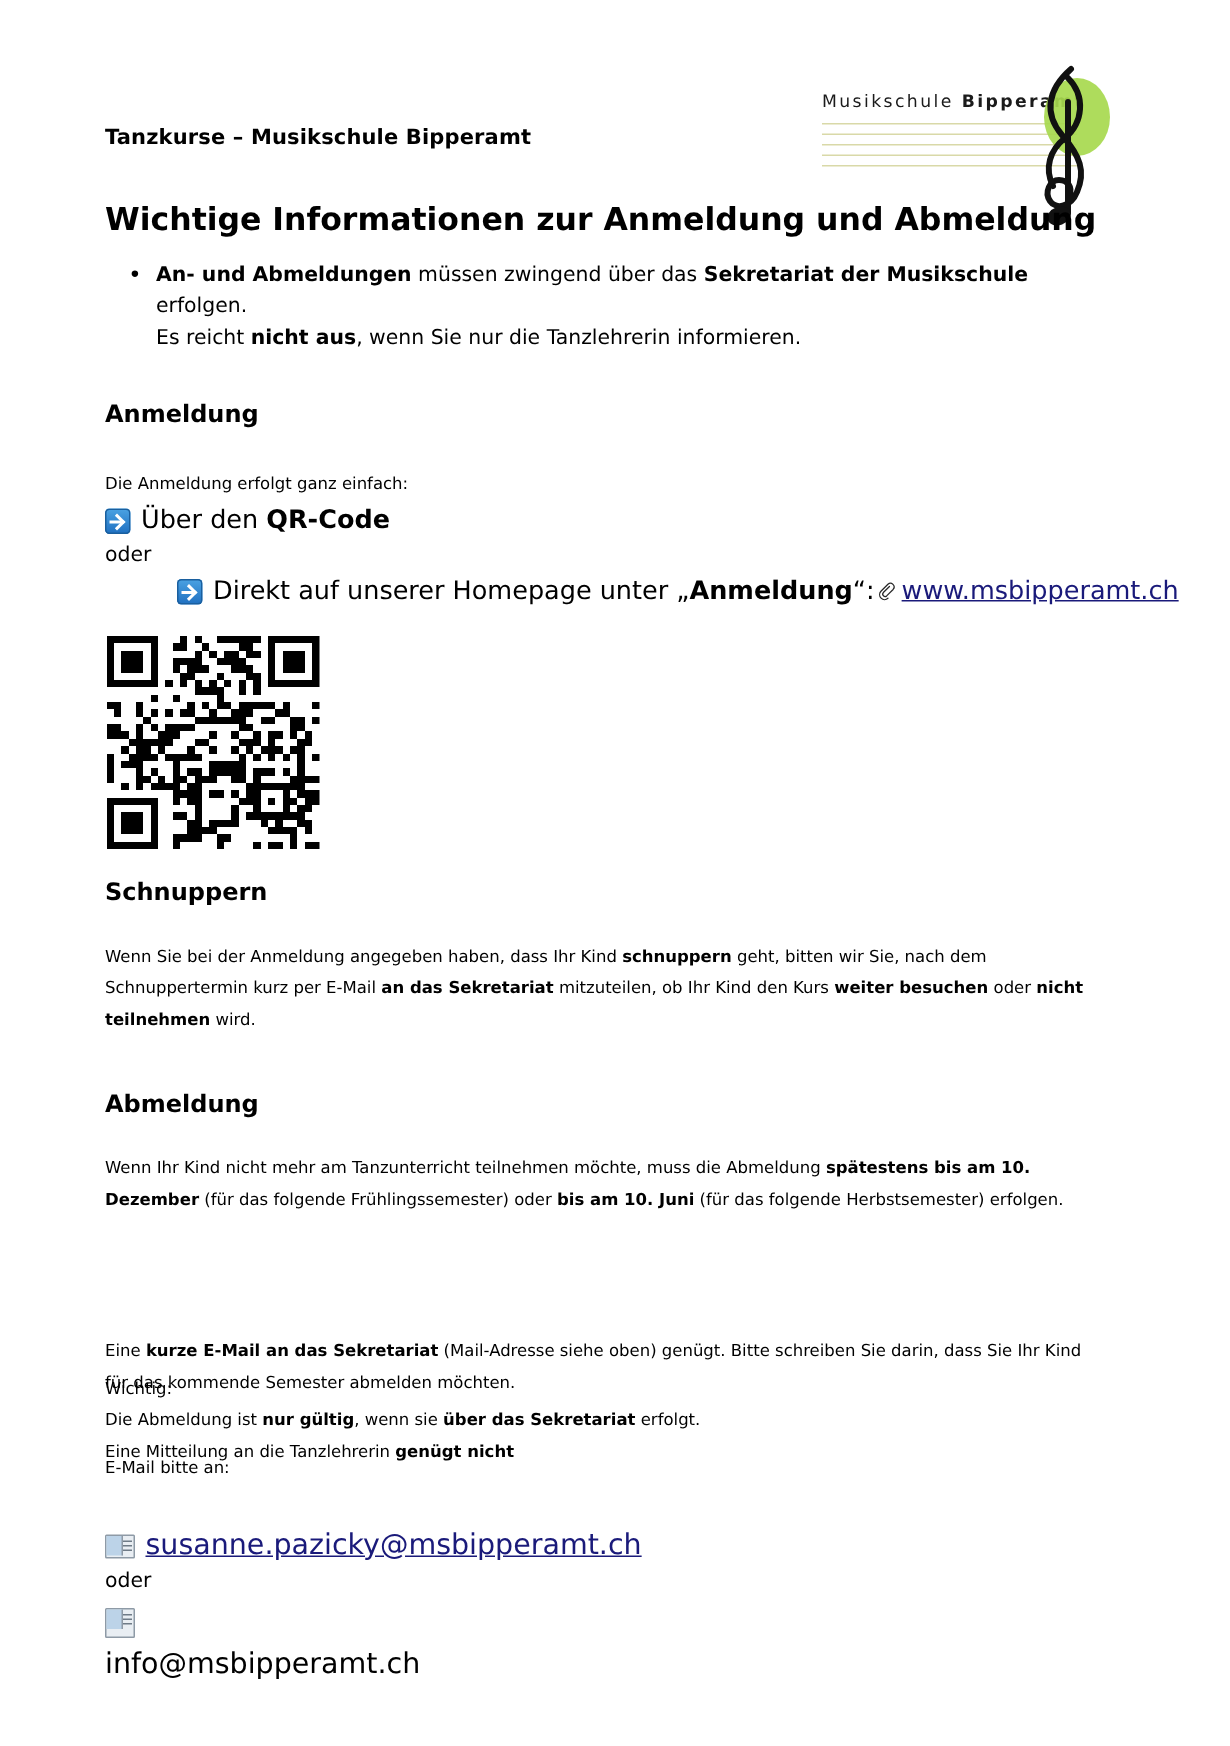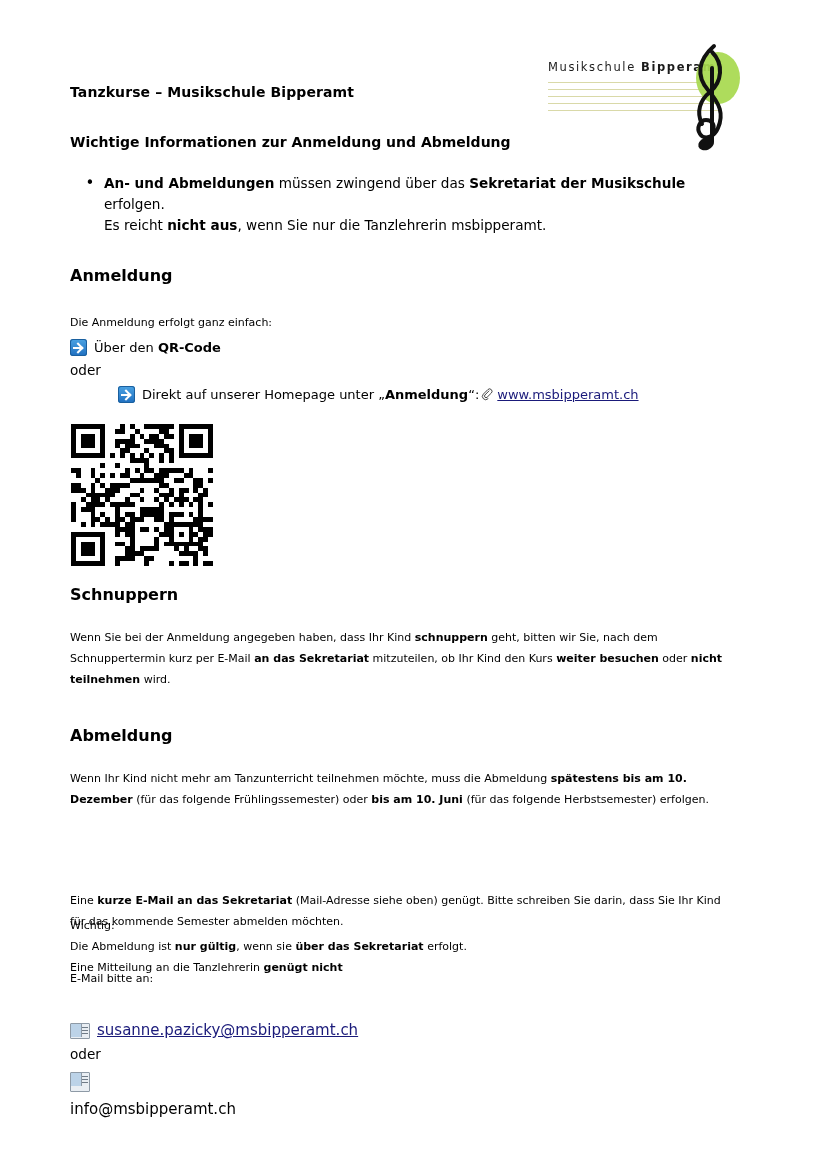--- a/index.html
+++ b/index.html
@@ -70,21 +70,21 @@
     margin: 0;
     font-size: 14px;
     font-weight: bold;
     letter-spacing: 0.1px;
   }
   h2.doc-subtitle {
     position: absolute;
     top: 134px;
     left: 70px;
     margin: 0;
-    font-size: 14px;
+    font-size: 21px;
     font-weight: bold;
   }
 
   
   .bullet-block {
     position: absolute;
     top: 173px;
     left: 70px;
     width: 620px;
     font-size: 13.6px;
@@ -130,21 +130,21 @@
   #p-schnuppern { top: 627px; }
   #p-abm-1 { top: 768px; }
   #p-abm-2 { top: 890px; }
   #p-abm-3 { top: 915px; }
   #p-email-intro { top: 968px; }
 
   
   .arrow-line {
     position: absolute;
     left: 70px;
-    font-size: 13px;
+    font-size: 17px;
     line-height: 21px;
     display: flex;
     align-items: flex-start;
     gap: 7px;
   }
   #line-qr { top: 337px; }
   #line-oder-1 { top: 360px; left: 70px; }
   #line-home { top: 384px; padding-left: 48px; }
 
   .arrow-icon {
@@ -198,21 +198,21 @@
     left: 71px;
     width: 142px;
     height: 142px;
   }
   .qr canvas, .qr svg { display: block; }
 
   
   .mail-line {
     position: absolute;
     left: 70px;
-    font-size: 15px;
+    font-size: 19px;
     line-height: 21px;
     display: flex;
     align-items: flex-start;
     gap: 7px;
   }
   #mail-1 { top: 1020px; }
   #line-oder-2 { top: 1044px; }
   #mail-2 { top: 1069px; flex-direction: column; }
 
   .mail-icon {
@@ -276,21 +276,21 @@
   </div>
 
   <h1 class="doc-title">Tanzkurse – Musikschule Bipperamt</h1>
   <h2 class="doc-subtitle">Wichtige Informationen zur Anmeldung und Abmeldung</h2>
 
   <div class="bullet-block">
     <div class="bullet-row">
       <div class="bullet-dot">•</div>
       <div class="bullet-text">
         <b>An- und Abmeldungen</b><span> müssen zwingend über das </span><b>Sekretariat der Musikschule</b><span> erfolgen.</span><br>
-        <span>Es reicht </span><b>nicht aus</b><span>, wenn Sie nur die Tanzlehrerin msbipperamt.</span>
+        <span>Es reicht </span><b>nicht aus</b><span>, wenn Sie nur die Tanzlehrerin informieren.</span>
       </div>
     </div>
   </div>
 
   <h3 class="section-h" id="h-anmeldung">Anmeldung</h3>
   <p class="para" id="p-anm-intro">Die Anmeldung erfolgt ganz einfach:</p>
 
   <div class="arrow-line" id="line-qr">
     <span class="arrow-icon"></span>
     <span><span>Über den </span><b>QR-Code</b></span>

